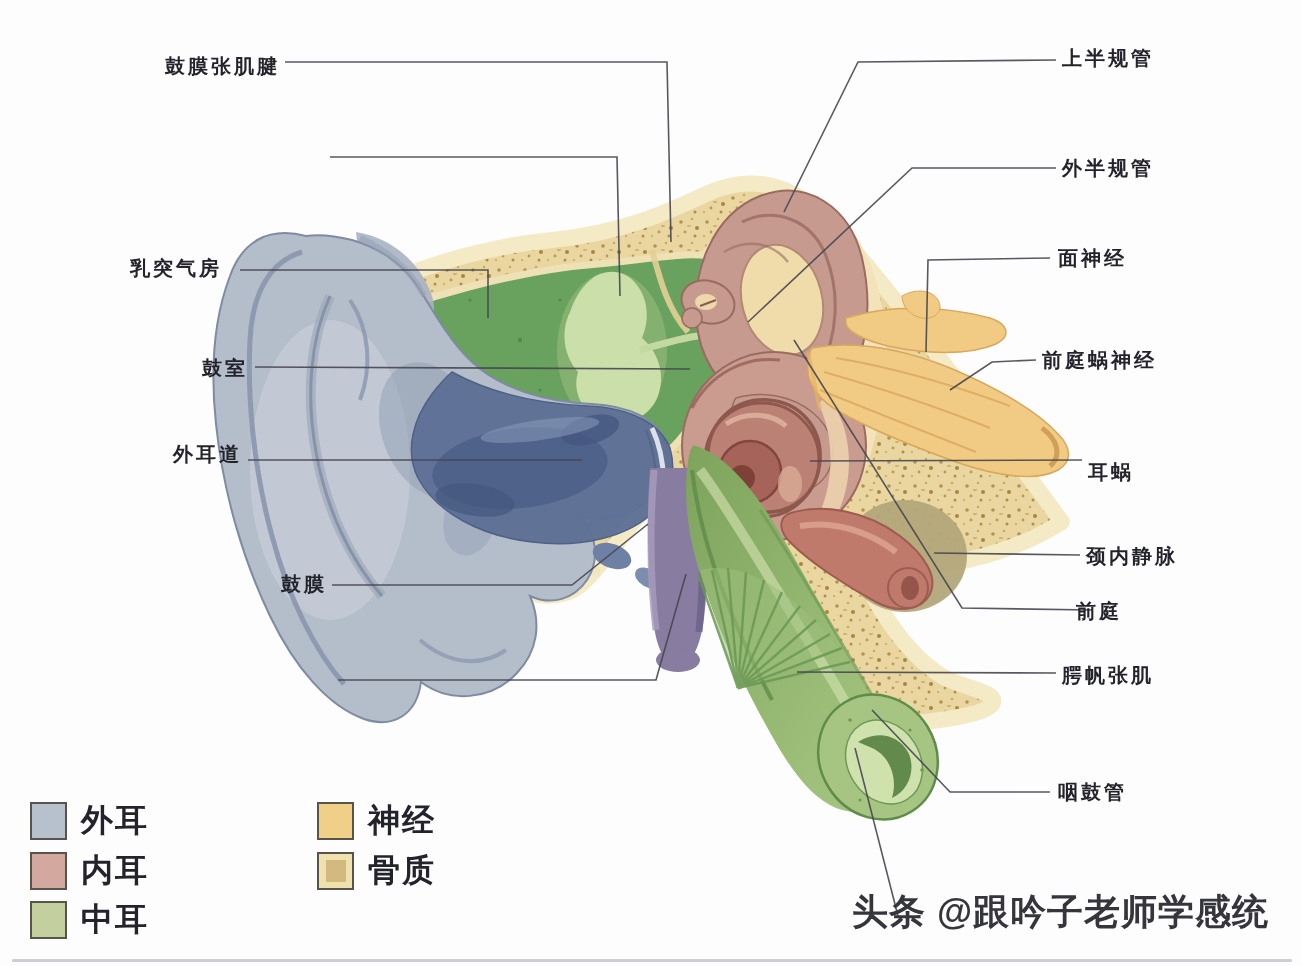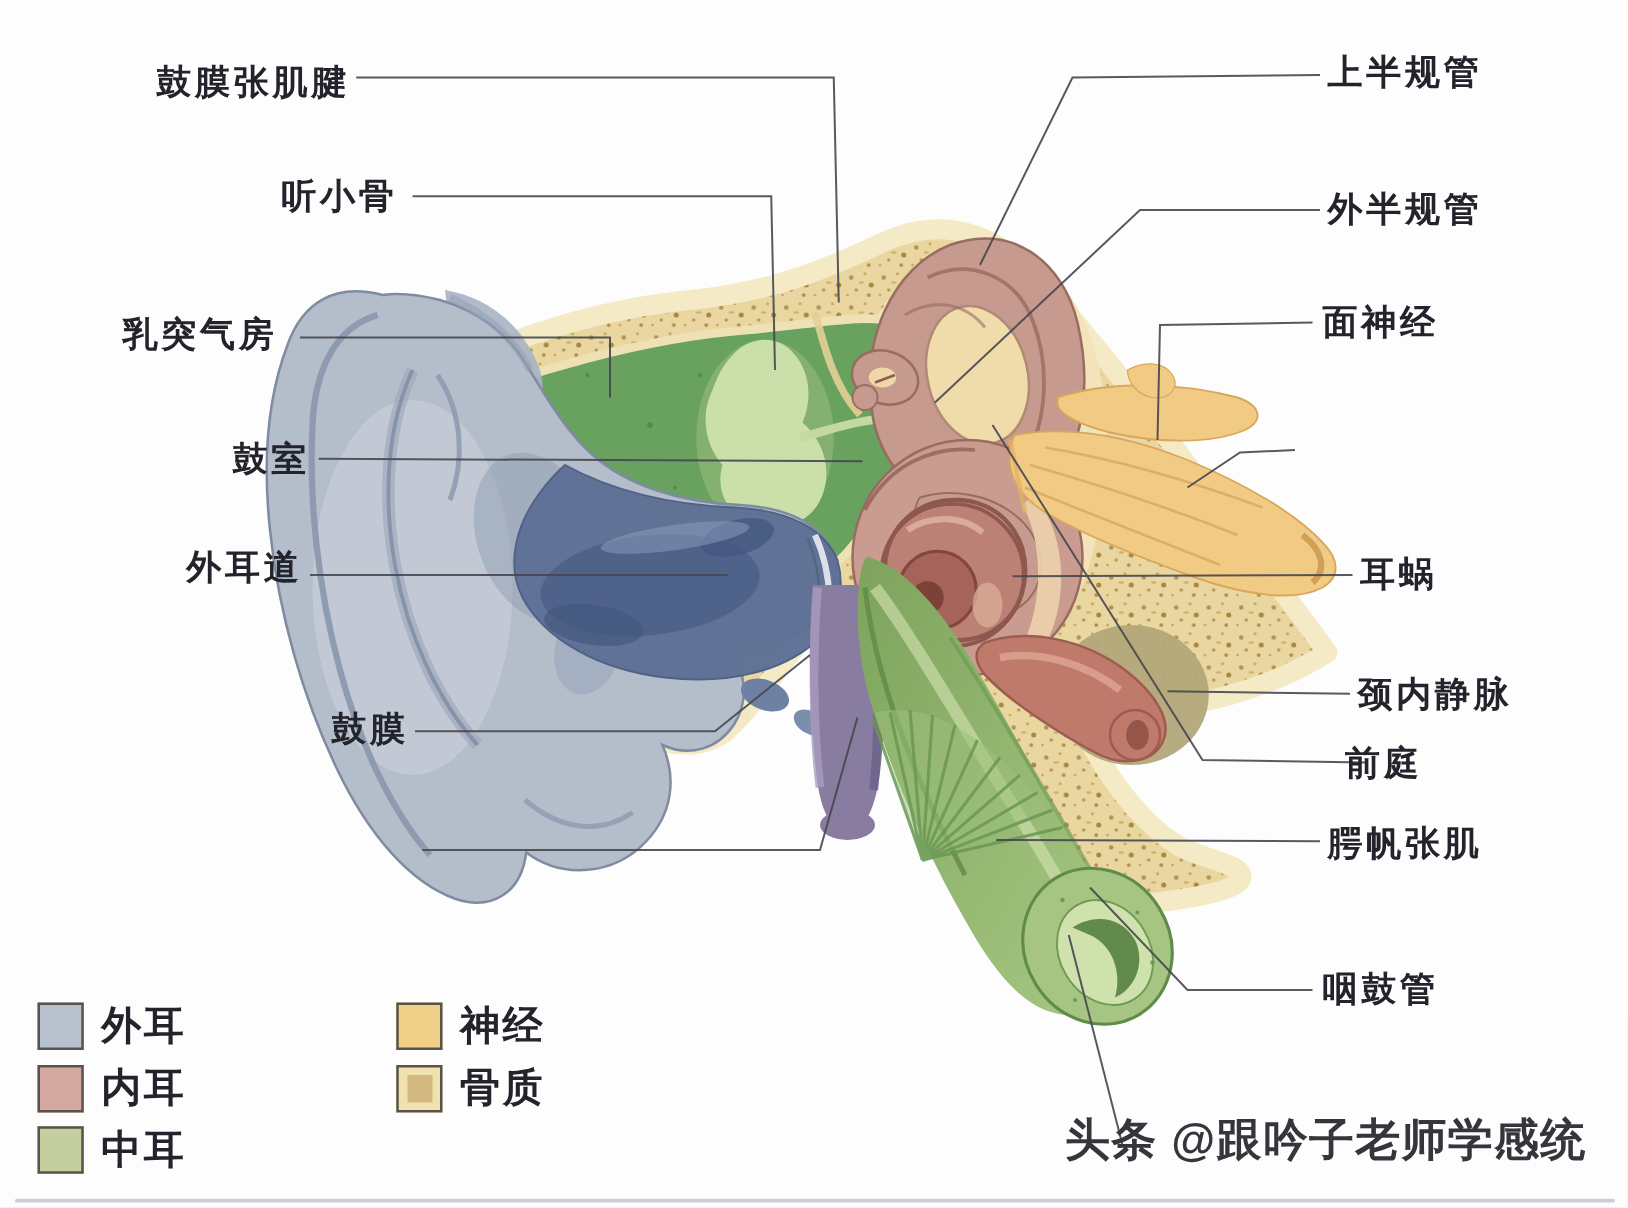--- a/index.html
+++ b/index.html
@@ -3,21 +3,21 @@
 <meta charset="utf-8">
 <style>
   html,body{margin:0;padding:0;background:#e9e9ea;}
   .stage{
     position:relative;width:1302px;height:966px;margin:0 auto;
     background:#fdfdfe;overflow:hidden;
     font-family:"Liberation Sans","DejaVu Sans",sans-serif;
   }
   .stage svg{position:absolute;left:0;top:0;}
   .lbl{
-    position:absolute;font-weight:700;font-size:28px;line-height:36px;
+    position:absolute;font-weight:700;font-size:20px;line-height:36px;
     color:#23232b;letter-spacing:3px;white-space:nowrap;
   }
   .lbl-l{text-align:right;left:0;}
   .lbl-r{text-align:left;}
   .legend-item{position:absolute;display:flex;align-items:center;}
   .swatch{width:37px;height:38px;border:2px solid #59544b;box-sizing:border-box;
           display:flex;align-items:center;justify-content:center;}
   .swatch-outer-ear{background:#b7c0cd;}
   .swatch-inner-ear{background:#d2a89f;}
   .swatch-middle-ear{background:#c3cf9f;}
@@ -267,30 +267,30 @@
     <polyline points="1082,460 810,461"></polyline>
     <polyline points="1080,555 934,553"></polyline>
     <polyline points="1092,610 962,608 794,340"></polyline>
     <polyline points="1056,673 797,672"></polyline>
     <polyline points="1050,792 950,792 872,710"></polyline>
     <polyline points="855,748 898,916"></polyline>
   </g>
 </svg>
 
 <div class="lbl lbl-l" style="width:280px;top:48px">鼓膜张肌腱</div>
-<div class="lbl lbl-l" style="width:318px;top:139px">听小骨</div>
 <div class="lbl lbl-l" style="width:222px;top:250px">乳突气房</div>
 <div class="lbl lbl-l" style="width:242px;top:436px">外耳道</div>
 <div class="lbl lbl-l" style="width:248px;top:350px">鼓室</div>
 <div class="lbl lbl-l" style="width:327px;top:566px">鼓膜</div>
 
 <div class="lbl lbl-r" style="left:1062px;top:40px">上半规管</div>
 <div class="lbl lbl-r" style="left:1062px;top:150px">外半规管</div>
 <div class="lbl lbl-r" style="left:1058px;top:240px">面神经</div>
-<div class="lbl lbl-r" style="left:1088px;top:442px">耳蜗</div>
+<div class="lbl lbl-r" style="left:1042px;top:342px">前庭蜗神经</div>
+<div class="lbl lbl-r" style="left:1088px;top:454px">耳蜗</div>
 <div class="lbl lbl-r" style="left:1086px;top:538px">颈内静脉</div>
 <div class="lbl lbl-r" style="left:1076px;top:593px">前庭</div>
 <div class="lbl lbl-r" style="left:1062px;top:657px">腭帆张肌</div>
 <div class="lbl lbl-r" style="left:1058px;top:774px">咽鼓管</div>
 
 <div>
   <div class="legend-item" style="left:30px;top:799px">
     <div class="swatch swatch-outer-ear"></div>
     <div class="legend-text">外耳</div>
   </div>

